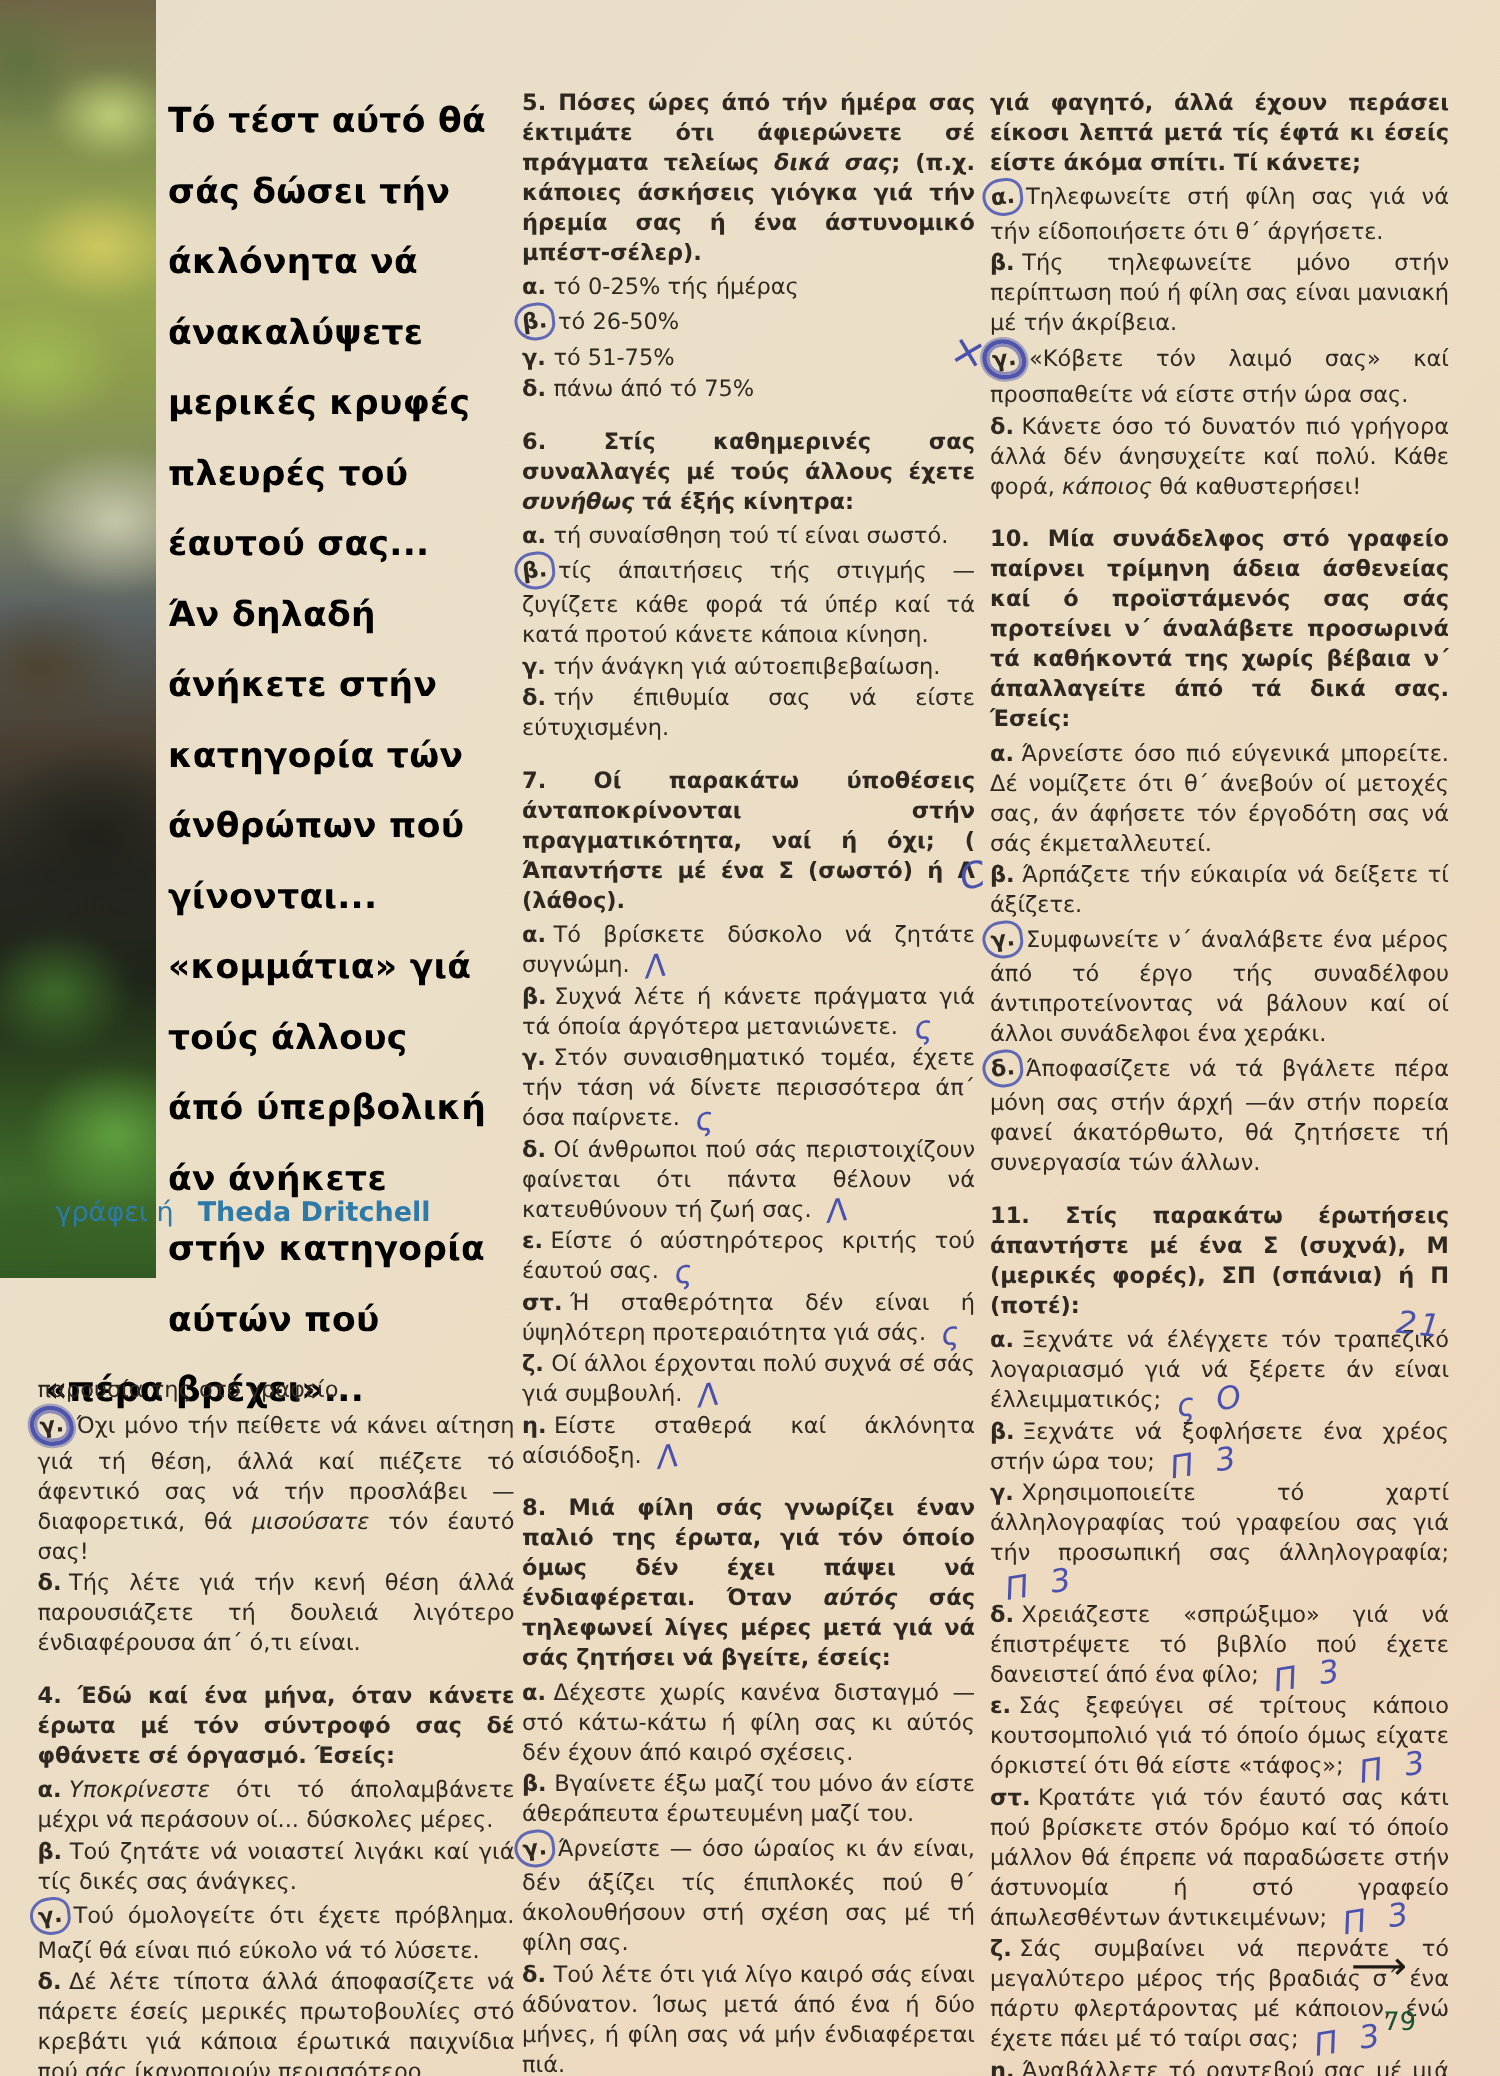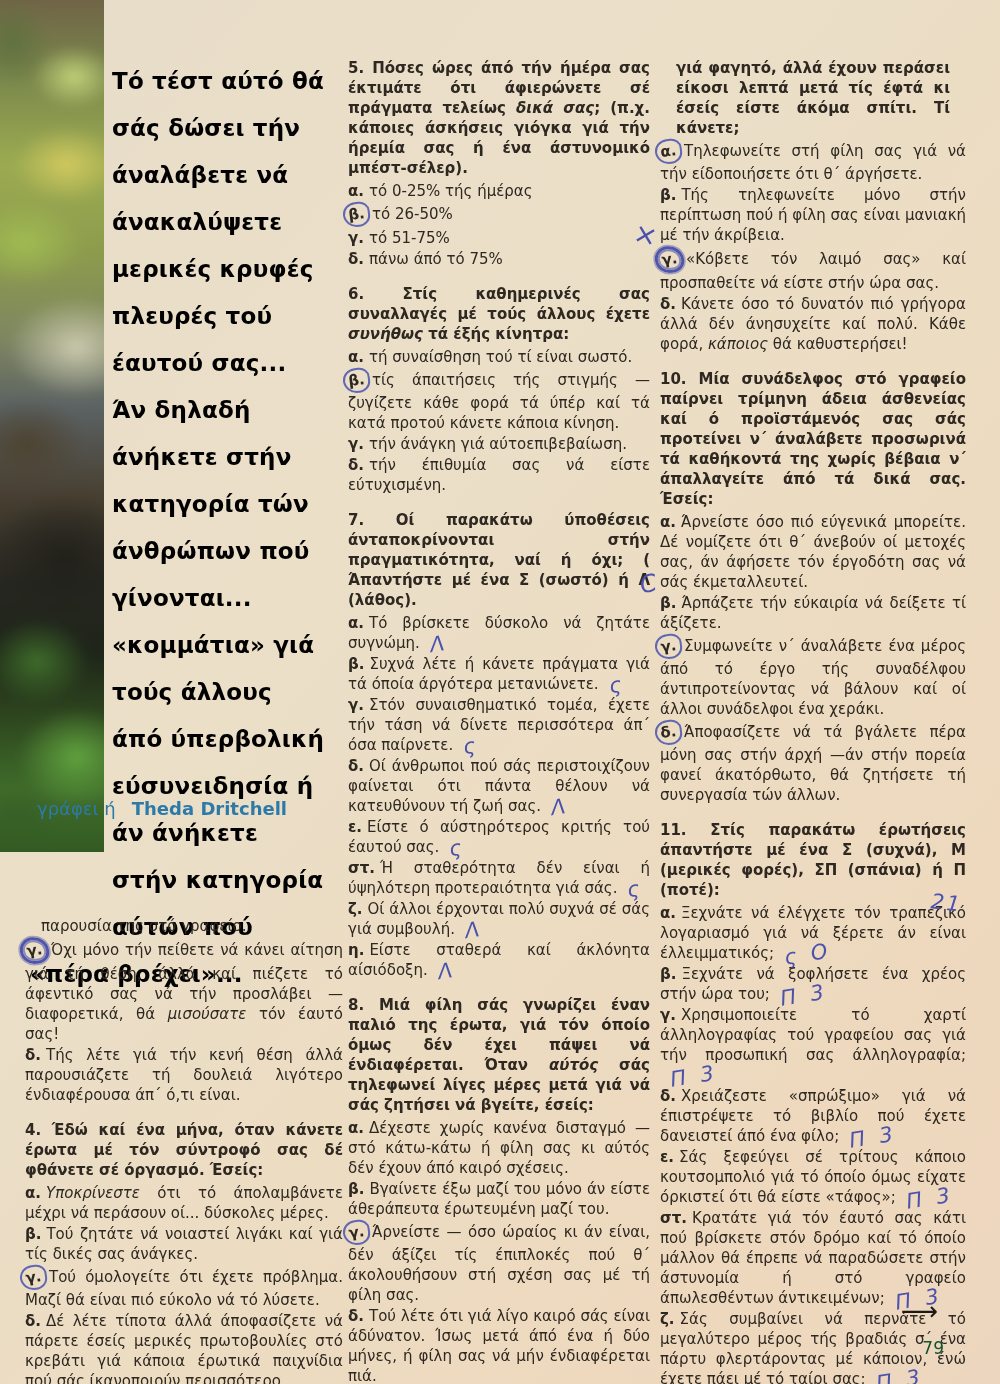--- a/index.html
+++ b/index.html
@@ -33,21 +33,21 @@
   
   .byline{position:absolute;left:37px;top:798px;color:#2d7aa9;font-size:18px;text-align:right;}
   .byline .author{font-weight:bold;margin-left:16px;}
   
   .col{position:absolute;font-size:15px;line-height:20px;text-align:justify;color:#2e2821;}
   #col-0{left:25px;top:916px;width:318px;}
   #col-1{left:348px;top:58px;width:302px;}
   #col-2{left:660px;top:58px;width:306px;}
   .q{font-weight:bold;margin:15px 0 3px;}
   .col > .q:first-child{margin-top:0;}
-  .para{margin:0 16px 1px;}
+  .para{margin:0 0 1px;}
   .para.bold{font-weight:bold;}
   .opt{margin:0 0 1px;}
   .letter{font-weight:bold;padding-right:5px;}
   
   .circle{display:inline-block;min-width:17px;text-align:center;padding:0 3px 1px;margin:0 2px 0 -5px;
     border:2px solid rgba(72,82,176,.85);border-radius:55% 45% 50% 60%;transform:rotate(-7deg);}
   .scribble{border:3px solid rgba(62,70,168,.9);
     box-shadow:inset 0 0 0 2px rgba(62,70,168,.55), 0 0 0 1.5px rgba(62,70,168,.4);
     border-radius:48% 60% 44% 56%;}
   
@@ -65,34 +65,33 @@
 </head>
 <body>
 
 <div class="photo">
     <div class="ph"></div>
   </div>
 
 <div class="intro" id="intro">
     <div class="iline">Τό τέστ αύτό θά</div>
     <div class="iline">σάς δώσει  τήν</div>
-    <div class="iline">άναλάβετε νά</div>
+    <div class="iline">άκλόνητα νά</div>
     <div class="iline">άνακαλύψετε</div>
     <div class="iline">μερικές κρυφές</div>
     <div class="iline">πλευρές τού</div>
     <div class="iline">έαυτού σας...</div>
     <div class="iline">Άν δηλαδή</div>
     <div class="iline">άνήκετε στήν</div>
     <div class="iline">κατηγορία τών</div>
     <div class="iline">άνθρώπων πού</div>
     <div class="iline">γίνονται...</div>
     <div class="iline">«κομμάτια» γιά</div>
     <div class="iline">τούς άλλους</div>
     <div class="iline">άπό ύπερβολική</div>
-    <div class="iline">εύσυνειδησία ή</div>
     <div class="iline">άν άνήκετε</div>
     <div class="iline">στήν κατηγορία</div>
     <div class="iline">αύτών πού</div>
     <div class="iline">«πέρα βρέχει»...</div>
   </div>
 
 <div class="byline">
   <span>γράφει ή</span><span class="author">Theda Dritchell</span>
 </div>
 

